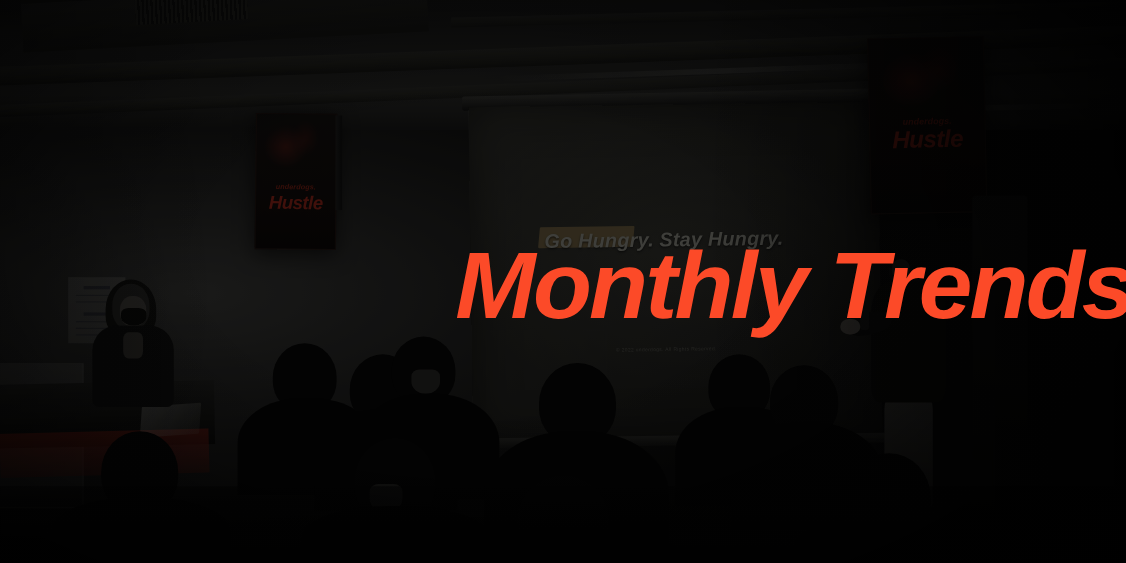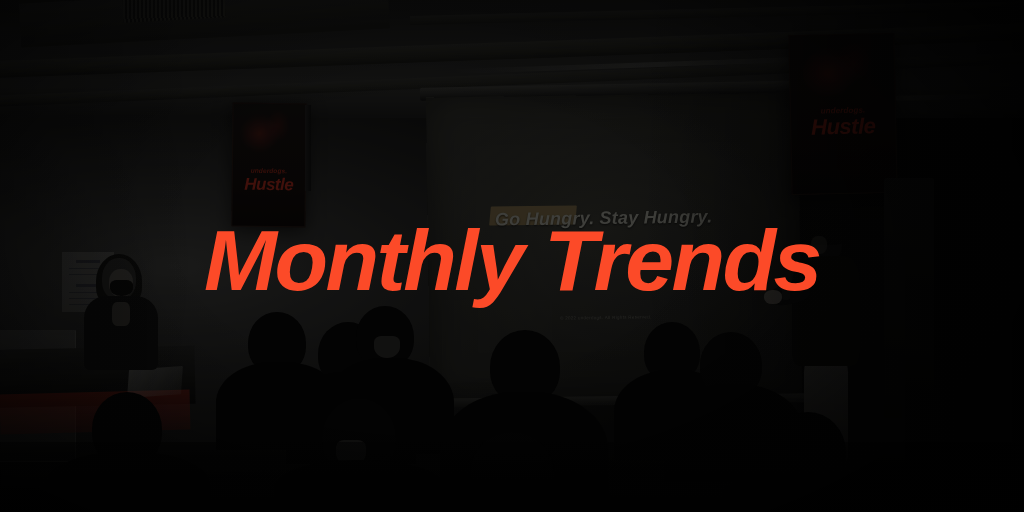--- a/index.html
+++ b/index.html
@@ -391,21 +391,21 @@
       radial-gradient(ellipse 78% 86% at 42% 46%, rgba(0,0,0,0) 30%, rgba(0,0,0,.45) 72%, rgba(0,0,0,.85) 100%),
       linear-gradient(to right, rgba(0,0,0,.25), rgba(0,0,0,0) 20%, rgba(0,0,0,0) 62%, rgba(0,0,0,.72) 100%);
   }
 
   
   .title-wrap {
     position: absolute;
     left: 0; top: 0; width: 100%; height: 100%;
     display: flex;
     align-items: center;
-    justify-content: center;
+    justify-content: flex-end;
     pointer-events: none;
   }
   .title {
     font-family: "Liberation Sans", sans-serif;
     font-weight: bold;
     font-style: italic;
     font-size: 86px;
     line-height: 1;
     letter-spacing: -2.5px;
     color: #FC4A28;

